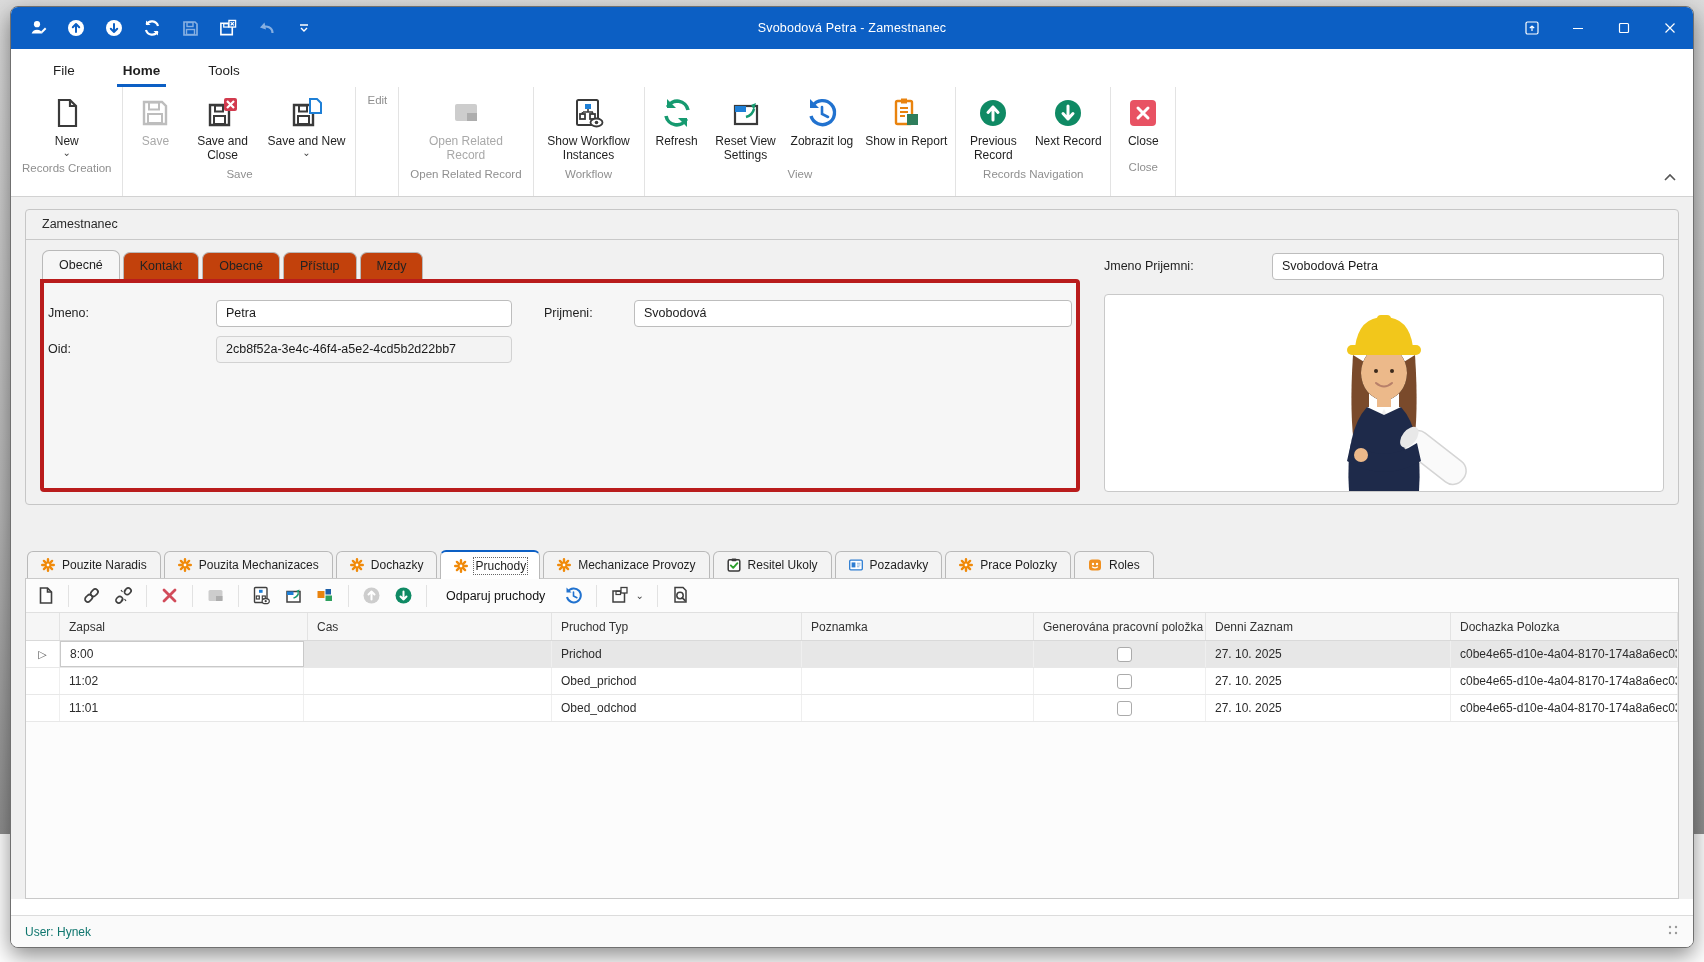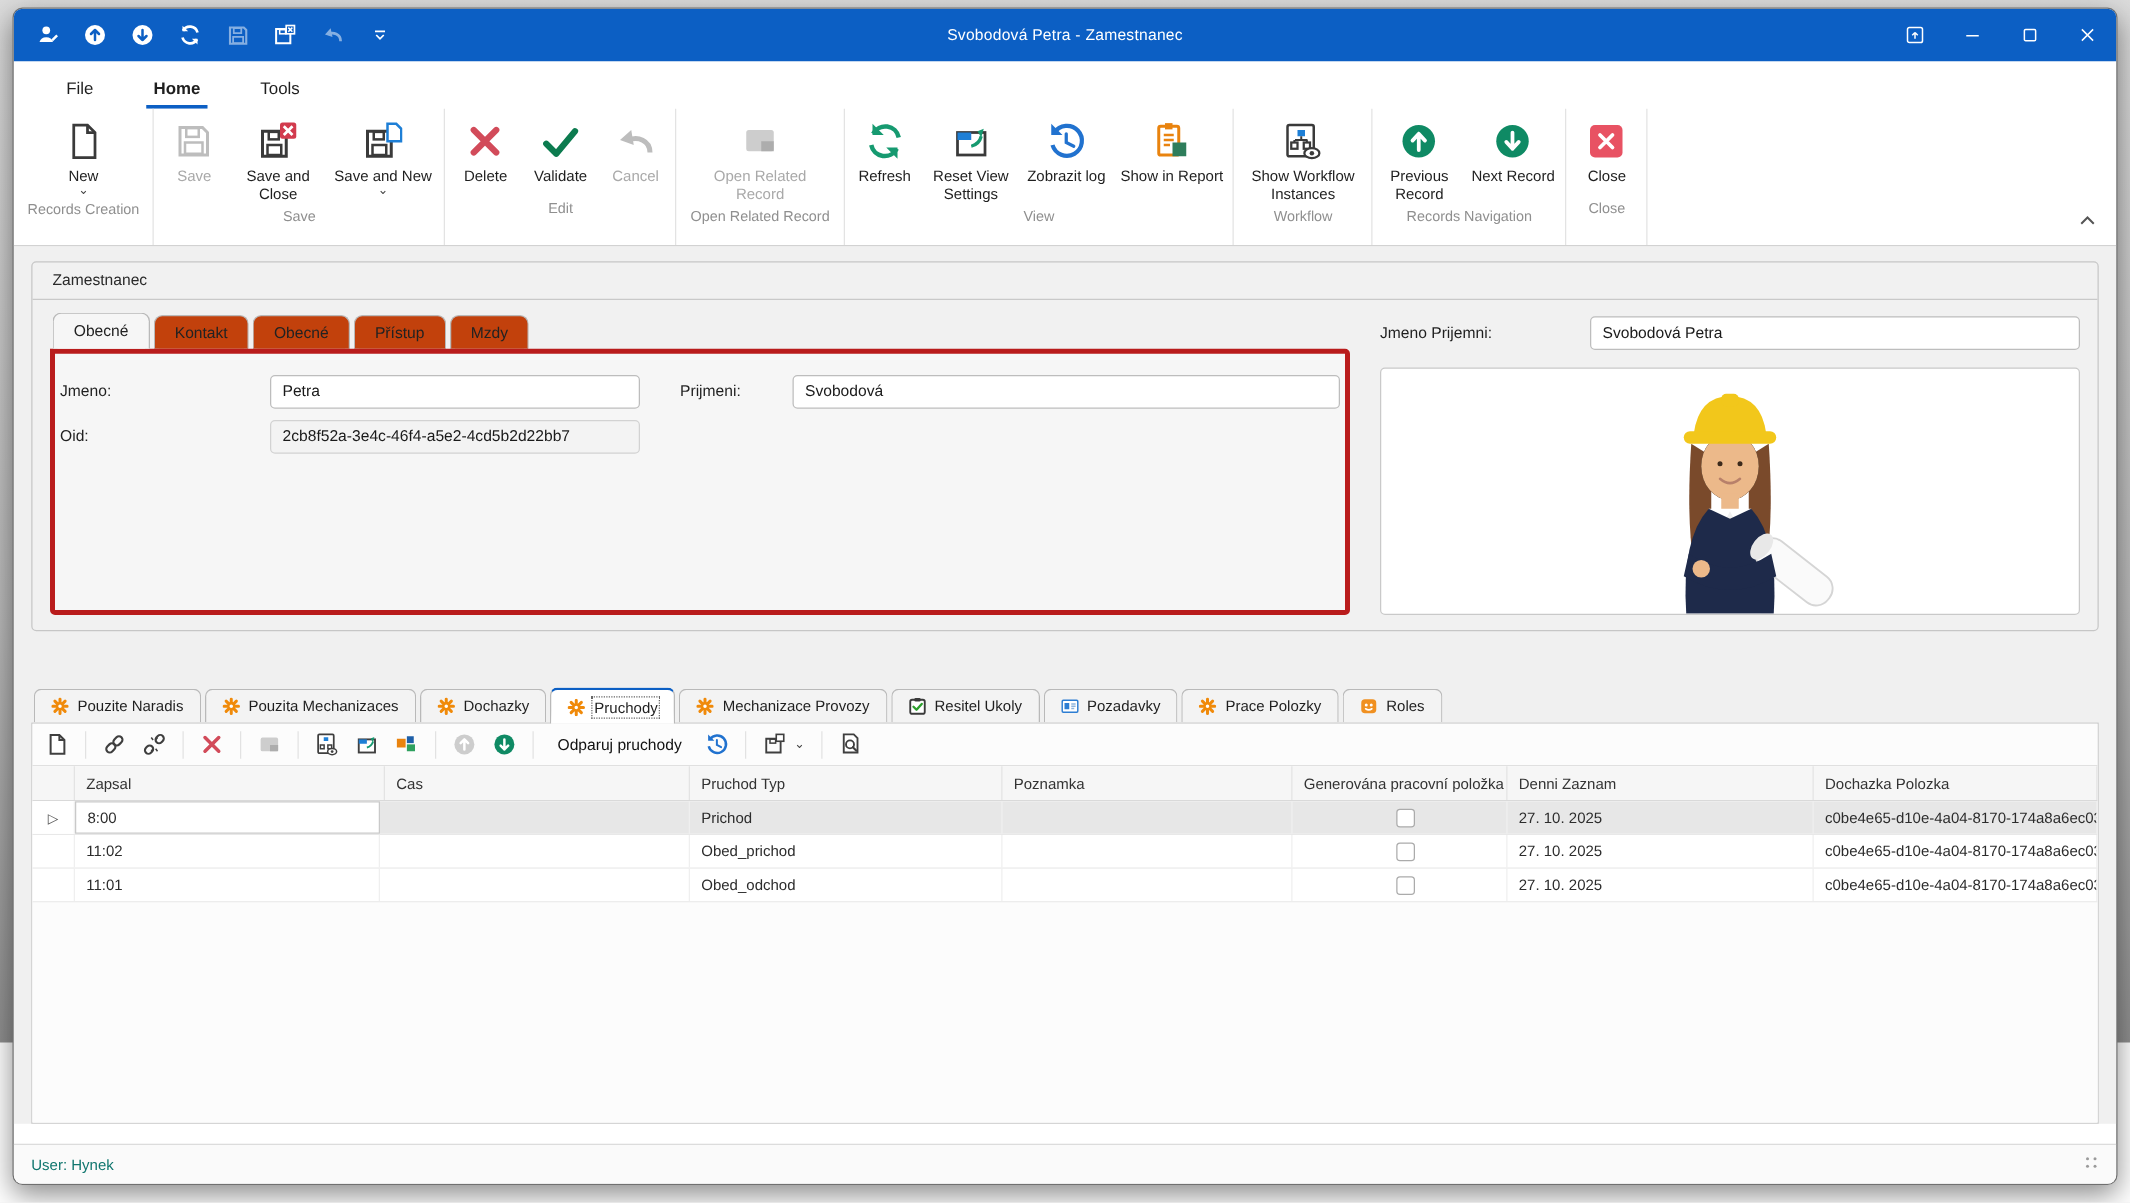--- a/index.html
+++ b/index.html
@@ -244,123 +244,99 @@
                   <path d="M20 2h7l4 4v10h-11z" fill="#fff" stroke="#1e7fd6" stroke-width="2"></path>
                 </svg></span>
           <span>Save and New</span>
           <span class="chev">⌄</span>
         </div>
       </div>
       <div class="rg-caption">Save</div>
     </div>
 
     <div class="rgroup">
-      <div class="rg-buttons">
-        <div class="rbtn">
-          <span class="ric">
-            <svg viewBox="0 0 32 32" width="32" height="32">
-                  <path d="M7 7l18 18M25 7L7 25" stroke="#d24b5a" stroke-width="5" stroke-linecap="round"></path>
-                </svg></span>
-          <span>Delete</span>
-        </div>
-        <div class="rbtn">
-          <span class="ric">
-            <svg viewBox="0 0 32 32" width="32" height="32">
-                  <path d="M5 18l8 8L28 8" stroke="#0c7b4f" stroke-width="5" fill="none" stroke-linecap="round" stroke-linejoin="round"></path>
-                </svg></span>
-          <span>Validate</span>
-        </div>
-        <div class="rbtn disabled">
-          <span class="ric">
-            <svg viewBox="0 0 32 32" width="32" height="32">
-                  <path d="M28 25c0-10-10-13-17-10" stroke="#bdbdbd" stroke-width="4" fill="none"></path>
-                  <path d="M13 7l-9 8 11 4z" fill="#bdbdbd"></path>
-                </svg></span>
-          <span>Cancel</span>
-        </div>
-      </div>
       <div class="rg-caption">Edit</div>
     </div>
 
     <div class="rgroup">
       <div class="rg-buttons">
         <div class="rbtn disabled" style="width:110px">
           <span class="ric">
             <svg viewBox="0 0 32 32" width="32" height="32">
                   <rect x="5" y="7" width="22" height="17" rx="2" fill="#cdcdcd"></rect>
                   <rect x="17" y="16" width="10" height="8" fill="#adadad"></rect>
                 </svg></span>
           <span>Open Related Record</span>
         </div>
       </div>
       <div class="rg-caption">Open Related Record</div>
-    </div>
-
-    <div class="rgroup">
-      <div class="rg-buttons">
-        <div class="rbtn">
-          <span class="ric">
-            <svg viewBox="0 0 32 32" width="32" height="32">
-                  <path d="M27 13A11 11 0 0 0 6.5 10" stroke="#169a70" stroke-width="3.6" fill="none"></path>
-                  <path d="M6 2v9h9z" fill="#169a70"></path>
-                  <path d="M5 19a11 11 0 0 0 20.5 3" stroke="#169a70" stroke-width="3.6" fill="none"></path>
-                  <path d="M26 30v-9h-9z" fill="#169a70"></path>
-                </svg></span>
-          <span>Refresh</span>
-        </div>
-        <div class="rbtn" style="width:76px">
-          <span class="ric">
-            <svg viewBox="0 0 32 32" width="32" height="32">
-                  <rect x="5" y="9" width="22" height="18" fill="#fff" stroke="#3a3a3a" stroke-width="2.2"></rect>
-                  <rect x="5" y="9" width="11" height="6" fill="#1e7fd6"></rect>
-                  <path d="M16 20c4-1 7-4 8-8" stroke="#169a70" stroke-width="2.6" fill="none"></path>
-                  <path d="M26 6l-5 2 3 5z" fill="#169a70"></path>
-                </svg></span>
-          <span>Reset View Settings</span>
-        </div>
-        <div class="rbtn">
-          <span class="ric">
-            <svg viewBox="0 0 32 32" width="32" height="32">
-                  <path d="M6.5 9A12 12 0 1 1 5 19" stroke="#2172cf" stroke-width="3.4" fill="none"></path>
-                  <path d="M4 2v9h9z" fill="#2172cf"></path>
-                  <path d="M16 10v7l6 3" stroke="#2172cf" stroke-width="2.6" fill="none" stroke-linecap="round"></path>
-                </svg></span>
-          <span>Zobrazit log</span>
-        </div>
-        <div class="rbtn">
-          <span class="ric">
-            <svg viewBox="0 0 32 32" width="32" height="32">
-                  <rect x="6" y="4" width="16" height="23" rx="1.5" fill="#fff" stroke="#e9830e" stroke-width="2.4"></rect>
-                  <rect x="11" y="1.5" width="6" height="5" fill="#e9830e"></rect>
-                  <path d="M10 11h8M10 15h8M10 19h5" stroke="#e9830e" stroke-width="2"></path>
-                  <rect x="17" y="17" width="11" height="11" fill="#2e7d5b"></rect>
-                </svg></span>
-          <span>Show in Report</span>
-        </div>
-      </div>
-      <div class="rg-caption">View</div>
     </div>
 
     <div class="rgroup">
       <div class="rg-buttons">
         <div class="rbtn" style="width:104px">
           <span class="ric">
             <svg viewBox="0 0 32 32" width="32" height="32">
                   <rect x="4" y="3" width="21" height="25" rx="1.5" fill="#fff" stroke="#3a3a3a" stroke-width="2"></rect>
                   <rect x="12" y="7" width="6" height="5" fill="#1e7fd6"></rect>
                   <rect x="7" y="17" width="5" height="5" fill="none" stroke="#3a3a3a" stroke-width="1.8"></rect>
                   <rect x="17" y="17" width="5" height="5" fill="none" stroke="#3a3a3a" stroke-width="1.8"></rect>
                   <path d="M15 12v3M10 15h10M9.5 15v2M19.5 15v2" stroke="#3a3a3a" stroke-width="1.6" fill="none"></path>
                   <ellipse cx="23.5" cy="25.5" rx="6" ry="4" fill="#fff" stroke="#3a3a3a" stroke-width="1.8"></ellipse>
                   <circle cx="23.5" cy="25.5" r="1.8" fill="#3a3a3a"></circle>
                 </svg></span>
           <span>Show Workflow Instances</span>
         </div>
       </div>
       <div class="rg-caption">Workflow</div>
+    </div>
+
+    <div class="rgroup">
+      <div class="rg-buttons">
+        <div class="rbtn">
+          <span class="ric">
+            <svg viewBox="0 0 32 32" width="32" height="32">
+                  <path d="M27 13A11 11 0 0 0 6.5 10" stroke="#169a70" stroke-width="3.6" fill="none"></path>
+                  <path d="M6 2v9h9z" fill="#169a70"></path>
+                  <path d="M5 19a11 11 0 0 0 20.5 3" stroke="#169a70" stroke-width="3.6" fill="none"></path>
+                  <path d="M26 30v-9h-9z" fill="#169a70"></path>
+                </svg></span>
+          <span>Refresh</span>
+        </div>
+        <div class="rbtn" style="width:76px">
+          <span class="ric">
+            <svg viewBox="0 0 32 32" width="32" height="32">
+                  <rect x="5" y="9" width="22" height="18" fill="#fff" stroke="#3a3a3a" stroke-width="2.2"></rect>
+                  <rect x="5" y="9" width="11" height="6" fill="#1e7fd6"></rect>
+                  <path d="M16 20c4-1 7-4 8-8" stroke="#169a70" stroke-width="2.6" fill="none"></path>
+                  <path d="M26 6l-5 2 3 5z" fill="#169a70"></path>
+                </svg></span>
+          <span>Reset View Settings</span>
+        </div>
+        <div class="rbtn">
+          <span class="ric">
+            <svg viewBox="0 0 32 32" width="32" height="32">
+                  <path d="M6.5 9A12 12 0 1 1 5 19" stroke="#2172cf" stroke-width="3.4" fill="none"></path>
+                  <path d="M4 2v9h9z" fill="#2172cf"></path>
+                  <path d="M16 10v7l6 3" stroke="#2172cf" stroke-width="2.6" fill="none" stroke-linecap="round"></path>
+                </svg></span>
+          <span>Zobrazit log</span>
+        </div>
+        <div class="rbtn">
+          <span class="ric">
+            <svg viewBox="0 0 32 32" width="32" height="32">
+                  <rect x="6" y="4" width="16" height="23" rx="1.5" fill="#fff" stroke="#e9830e" stroke-width="2.4"></rect>
+                  <rect x="11" y="1.5" width="6" height="5" fill="#e9830e"></rect>
+                  <path d="M10 11h8M10 15h8M10 19h5" stroke="#e9830e" stroke-width="2"></path>
+                  <rect x="17" y="17" width="11" height="11" fill="#2e7d5b"></rect>
+                </svg></span>
+          <span>Show in Report</span>
+        </div>
+      </div>
+      <div class="rg-caption">View</div>
     </div>
 
     <div class="rgroup">
       <div class="rg-buttons">
         <div class="rbtn" style="width:68px">
           <span class="ric">
             <svg viewBox="0 0 32 32" width="32" height="32">
                   <circle cx="16" cy="16" r="13" fill="#0f8a64"></circle>
                   <path d="M16 23V10M16 10l-5 5.5M16 10l5 5.5" stroke="#fff" stroke-width="3" fill="none" stroke-linecap="round" stroke-linejoin="round"></path>
                 </svg></span>

